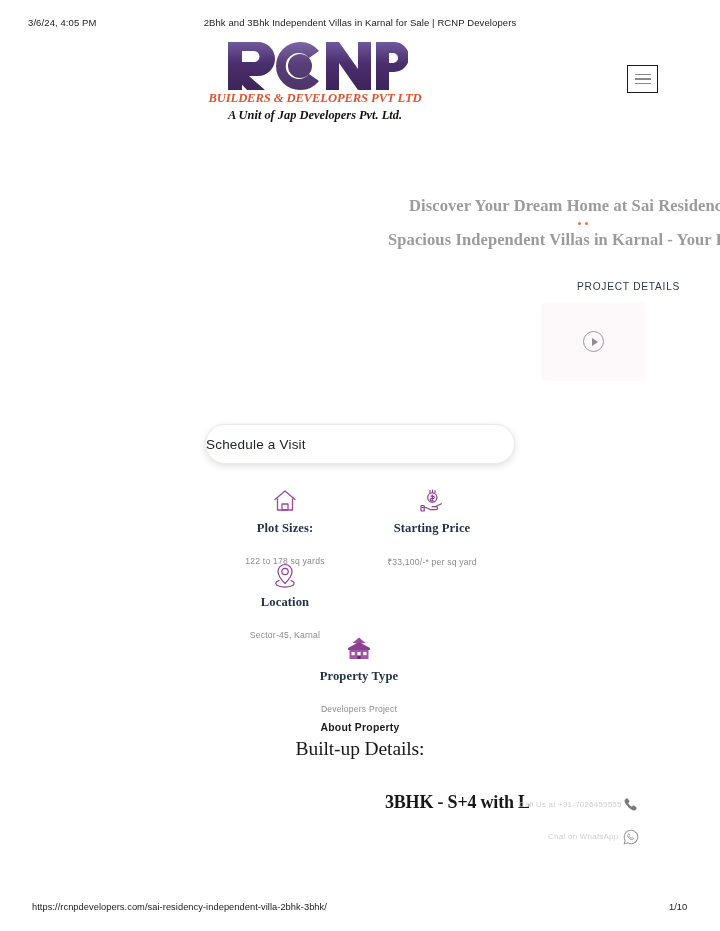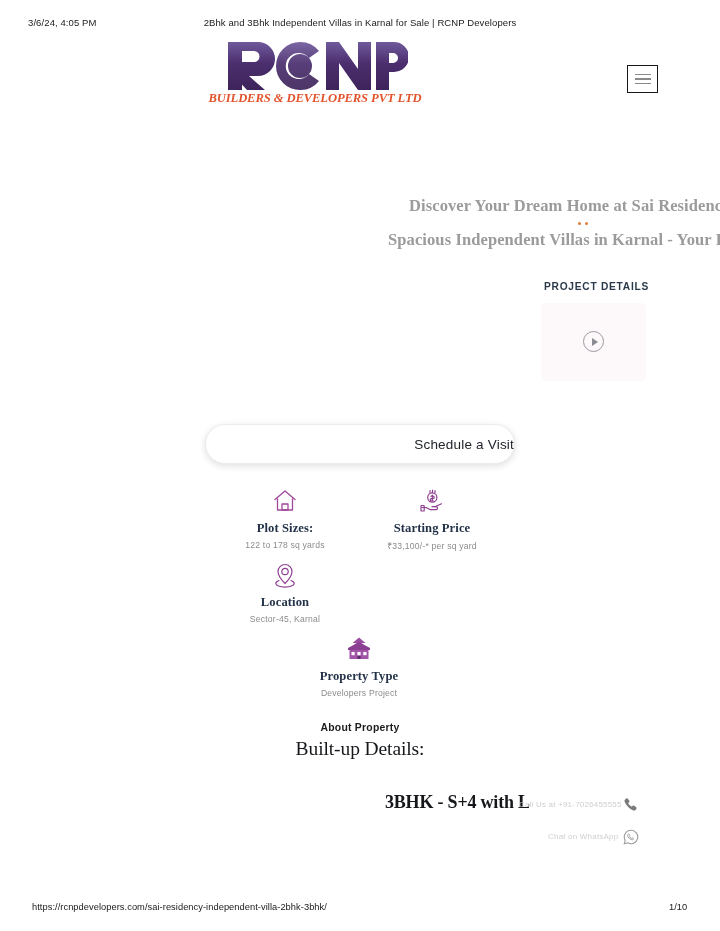--- a/index.html
+++ b/index.html
@@ -144,23 +144,23 @@
     border-radius: 50%;
     background: #e07b39;
   }
   .dots span:nth-child(1) { left: 0px; }
   .dots span:nth-child(2) { left: 6.5px; }
 
   
   .project-details {
     position: absolute;
     top: 281px;
-    left: 544px;
+    left: 577px;
     font-size: 10.2px;
-    font-weight: bold;
+    font-weight: normal;
     letter-spacing: 0.75px;
     color: #2b3a4a;
     white-space: nowrap;
   }
 
   
   .video-panel {
     position: absolute;
     top: 303px;
     left: 541px;
@@ -197,21 +197,21 @@
     top: 424px;
     left: 205px;
     width: 310px;
     height: 40px;
     background: #ffffff;
     border: 1px solid #ececed;
     border-radius: 22px;
     box-shadow: 0 2px 7px rgba(0,0,0,0.13);
     display: flex;
     align-items: center;
-    justify-content: flex-end;
+    justify-content: flex-start;
     font-size: 13.5px;
     color: #20242b;
     letter-spacing: 0.2px;
     cursor: pointer;
   }
 
   
   .features {
     position: absolute;
     top: 486px;
@@ -237,21 +237,21 @@
   }
   .feat-title {
     font-family: "Liberation Serif", serif;
     font-weight: bold;
     font-size: 12.6px;
     color: #24334a;
     letter-spacing: 0.1px;
     white-space: nowrap;
   }
   .feat-sub {
-    margin-top: 4px;
+    margin-top: 20px;
     font-size: 8.6px;
     color: #8b8b8b;
     letter-spacing: 0.2px;
     white-space: nowrap;
   }
 
   
   .about-label {
     position: absolute;
     top: 722px;
@@ -361,20 +361,21 @@
         <path d="M6 6 h30 a17 17 0 0 1 0 34 h-9 l16 14 h-18 L10 38 V26 h22 a5.5 5.5 0 0 0 0-11 H20 v39 H6 Z"></path>
 
         <path d="M78 6 a24 24 0 1 0 0 48 a24 24 0 0 0 19-9 l-10-7 a13 13 0 1 1 0-16 l10-7 a24 24 0 0 0-19-9 Z M78 18 a12 12 0 1 0 0 24 a12 12 0 0 0 0-24 Z" fill-opacity="0.92"></path>
 
         <path d="M104 6 h13 l19 27 V6 h13 v48 h-13 l-19-27 v27 h-13 Z"></path>
 
         <path d="M154 6 h18 a15 15 0 0 1 0 30 h-5 v18 h-13 Z M167 17 v10 h4 a5 5 0 0 0 0-10 Z"></path>
       </g>
     </svg>
     <div class="logo-line1">BUILDERS &amp; DEVELOPERS PVT LTD</div>
+    <div class="logo-line2">A Unit of Jap Developers Pvt. Ltd.</div>
   </div>
 
   <div class="hamburger">
     <i></i>
     <i></i>
     <i></i>
   </div>
 
   <div class="hero">
     <div class="hero-line hero-line-1">Discover Your Dream Home at Sai Residency V</div>

